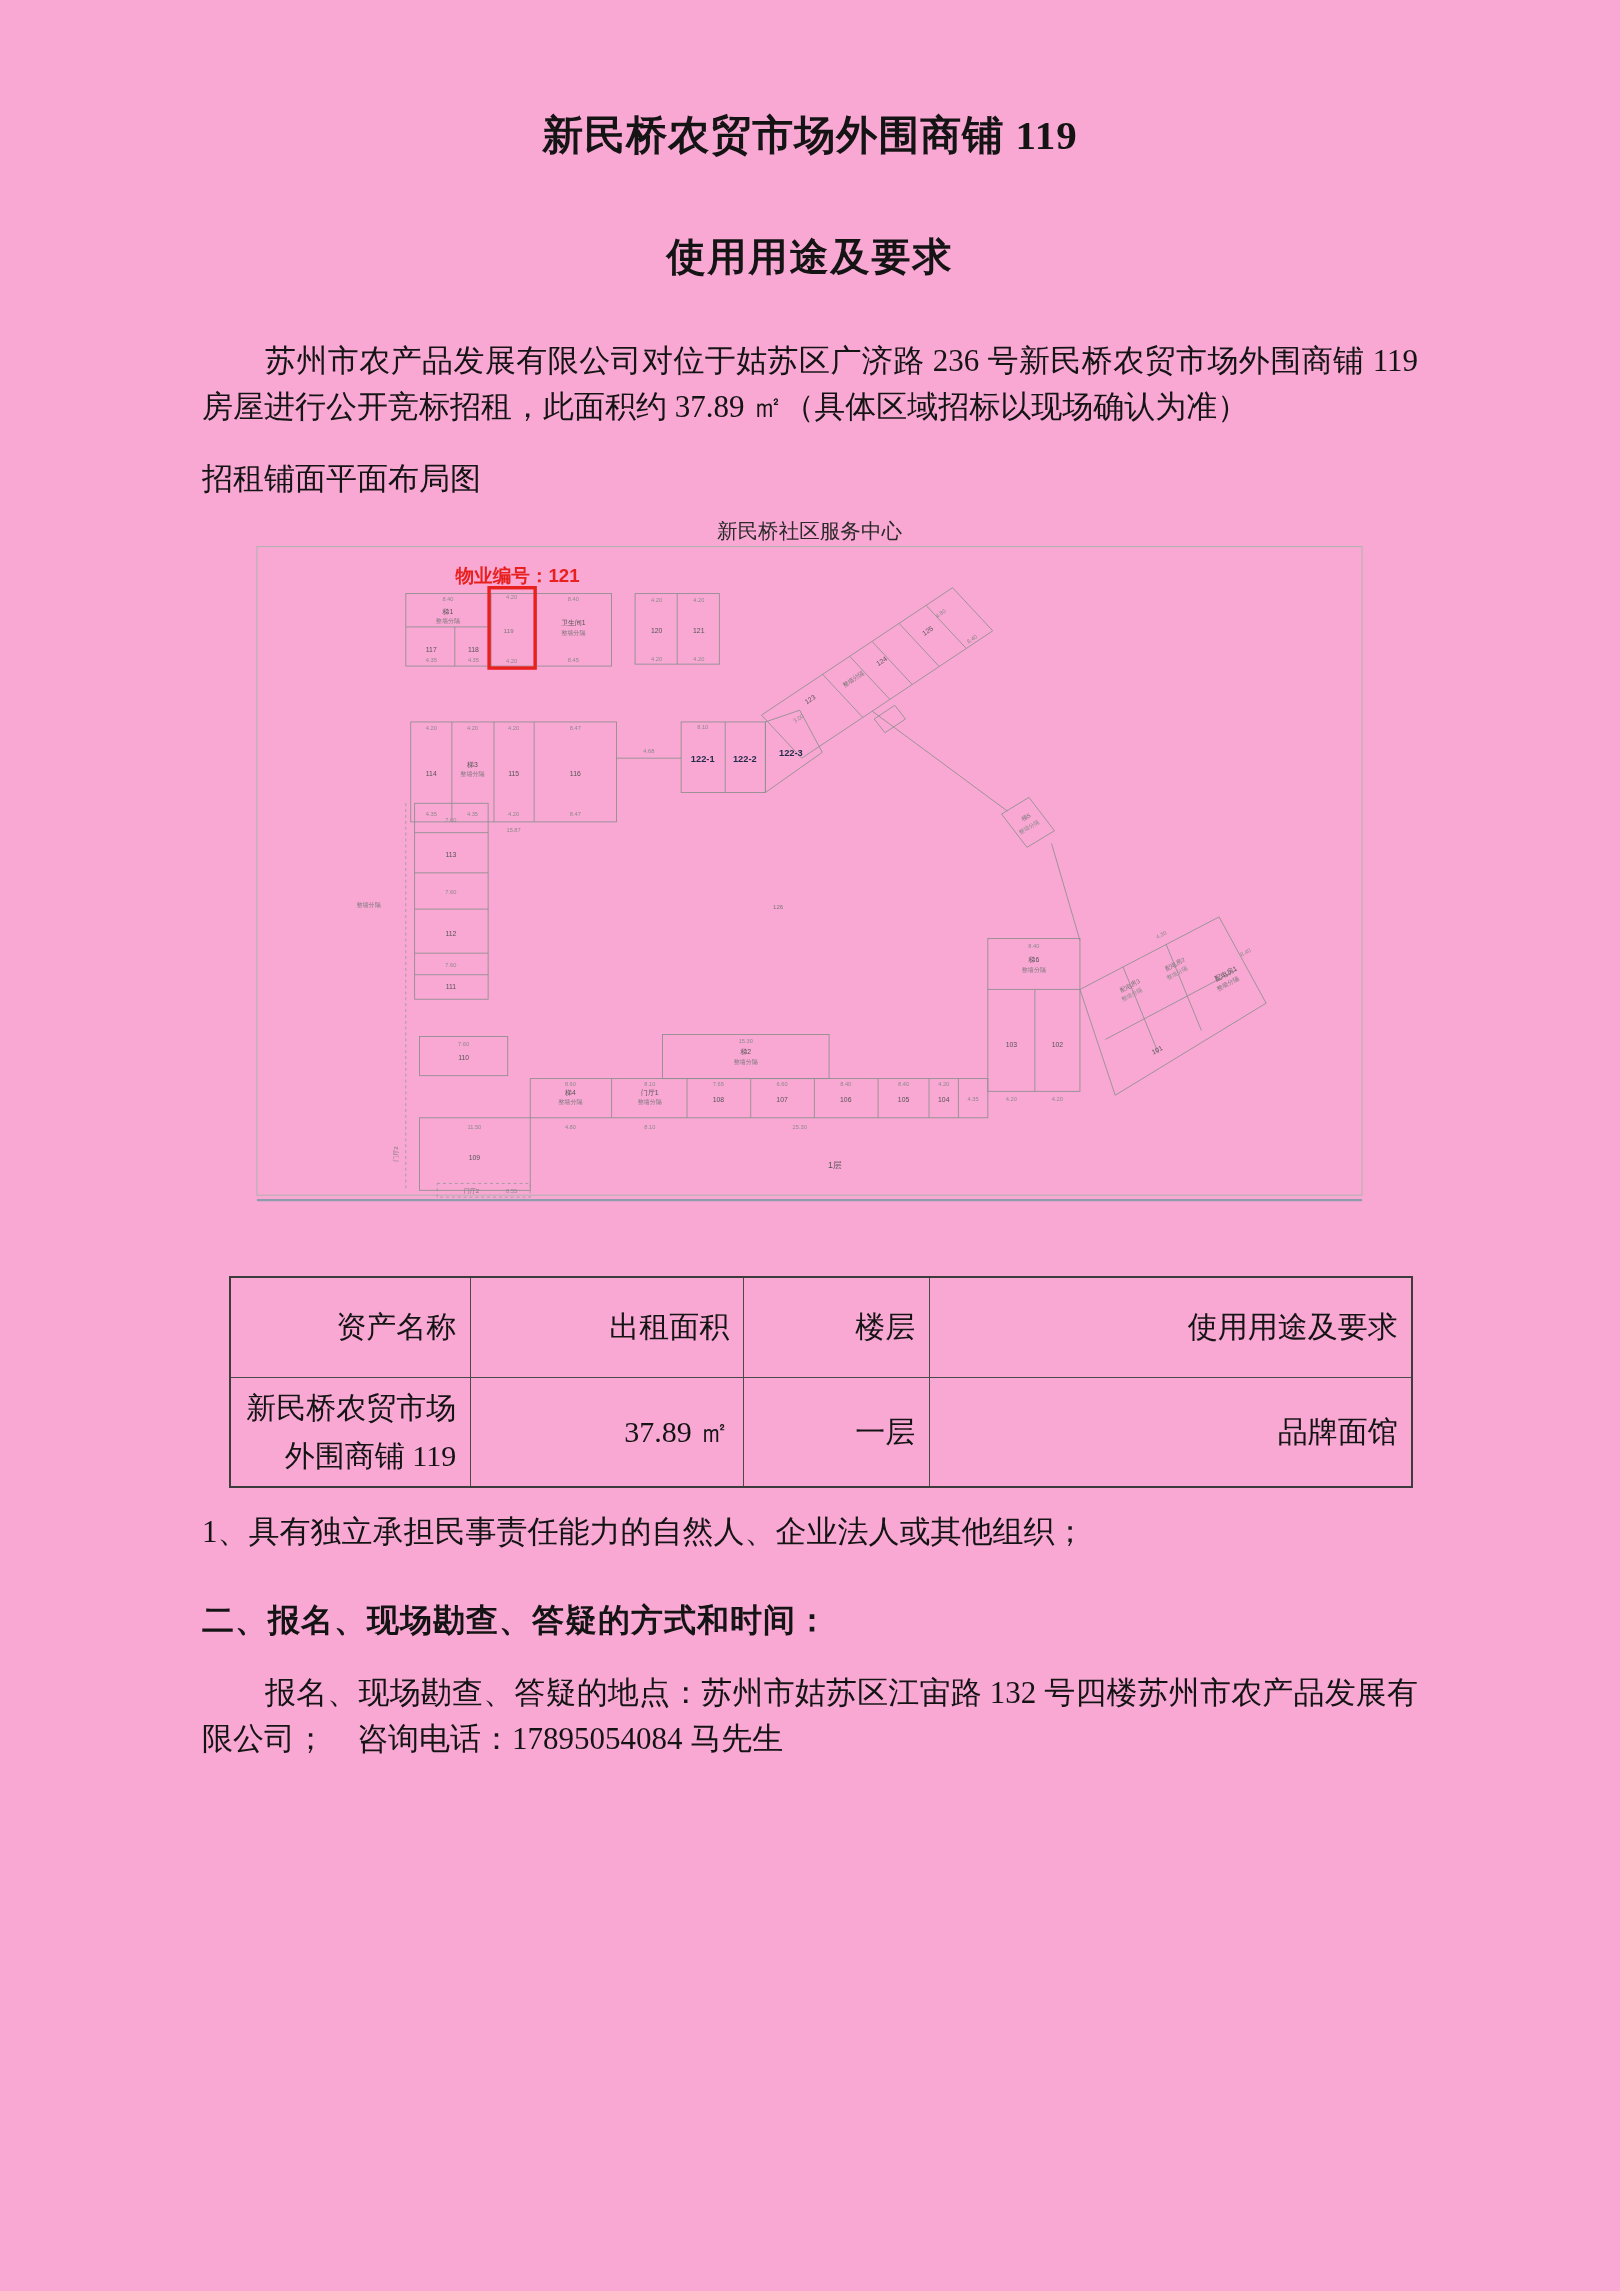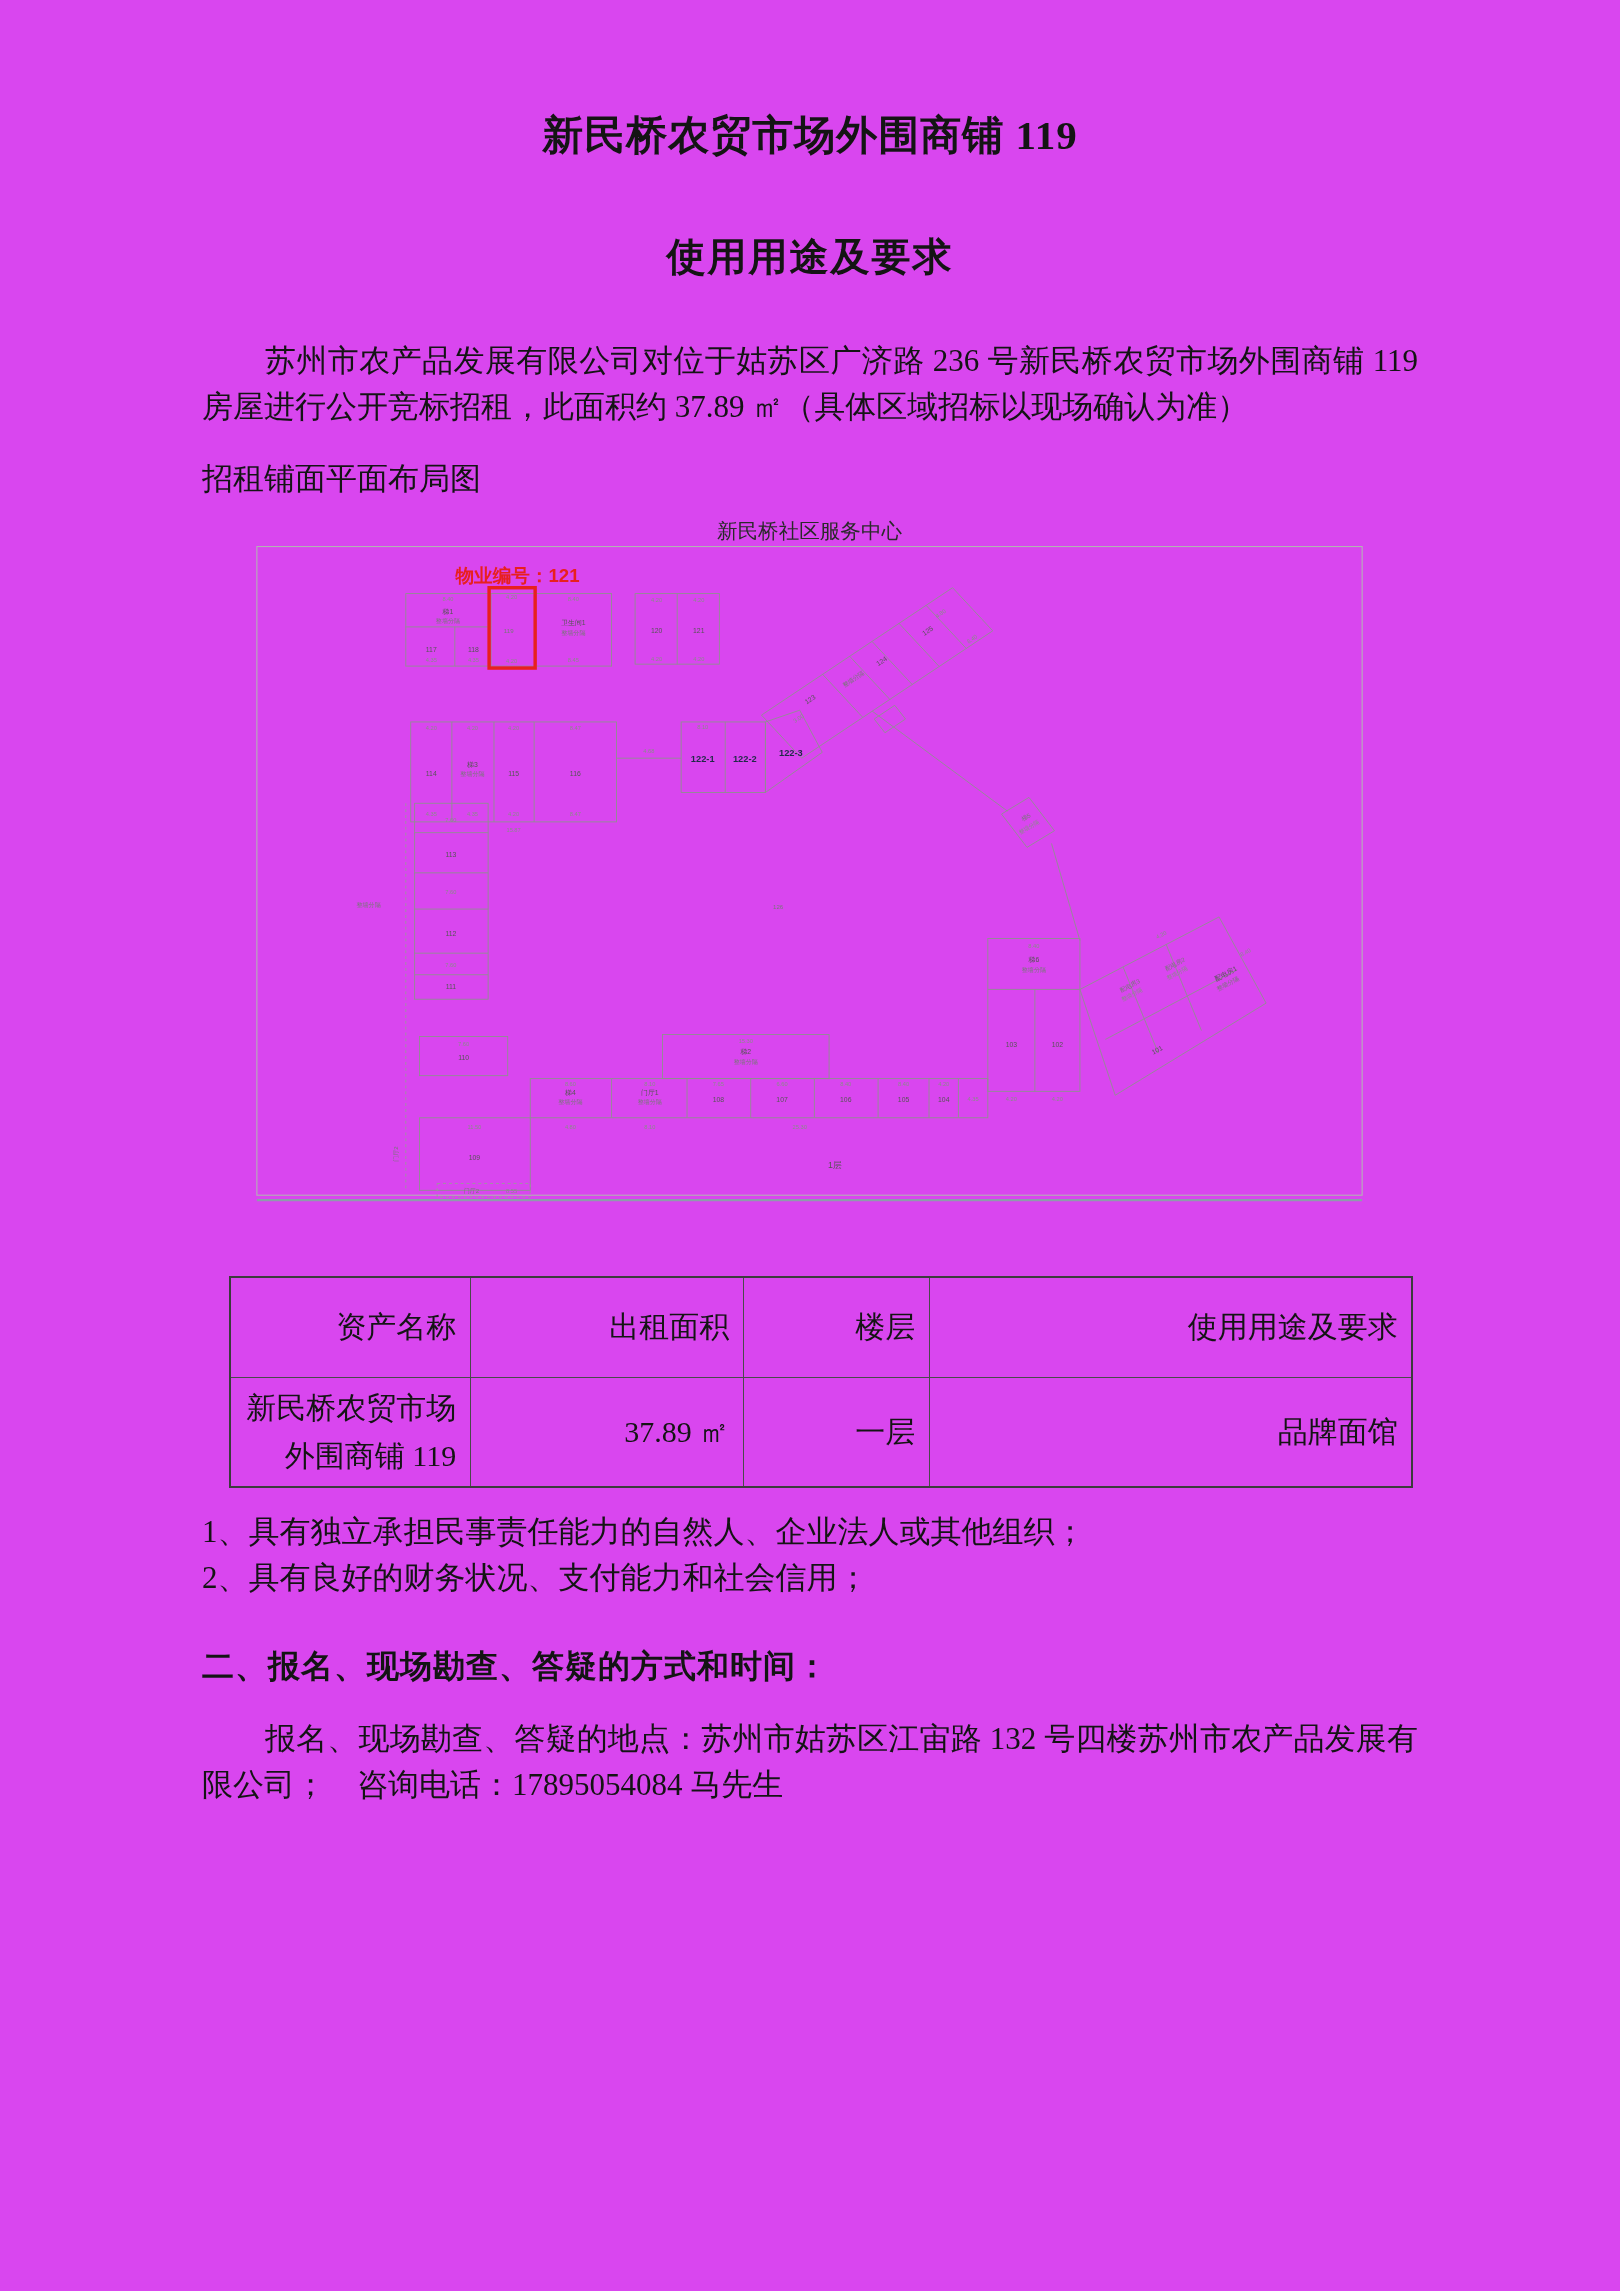--- a/index.html
+++ b/index.html
@@ -1,16 +1,16 @@
 <!DOCTYPE html>
 <html><head>
 <meta charset="utf-8">
 <style>
   html,body{margin:0;padding:0;background:#888;}
-  .page{position:relative;width:1620px;height:2292px;margin:0 auto;background:#d946ef;
+  .page{position:relative;width:1620px;height:2292px;margin:0 auto;background:#f9a8d4;
         font-family:"Liberation Serif", serif;color:#141414;overflow:hidden;}
   .content{padding:0 202px;}
   .doc-title{margin:0;padding-top:110px;font-size:41px;line-height:1.25;font-weight:bold;
              text-align:center;letter-spacing:1px;}
   .doc-subtitle{margin:73px 0 0 0;font-size:39px;line-height:1.2;font-weight:bold;
                 text-align:center;letter-spacing:2px;}
   .intro{margin:57px 0 0 0;font-size:31px;line-height:46px;text-indent:63px;text-align:justify;}
   .plan-caption{margin:25.5px 0 0 0;font-size:31px;line-height:46px;}
   .plan-wrap{margin:15.7px 0 0 49px;width:1117px;height:696px;position:relative;}
   .plan-wrap svg{display:block;}
@@ -277,21 +277,20 @@
         <td>新民桥农贸市场外围商铺 119</td>
         <td>37.89 ㎡</td>
         <td>一层</td>
         <td>品牌面馆</td>
       </tr>
     </tbody>
       </table>
 
     <div class="items">
       <p class="item">1、具有独立承担民事责任能力的自然人、企业法人或其他组织；</p>
-      <p class="item">2、具有良好的财务状况、支付能力和社会信用；</p>
     </div>
 
     <h3 class="sec-heading">二、报名、现场勘查、答疑的方式和时间：</h3>
     <p class="para2">报名、现场勘查、答疑的地点：苏州市姑苏区江宙路 132 号四楼苏州市农产品发展有限公司；　咨询电话：17895054084 马先生</p>
 
   </div>
 </div>
 
 
 </body></html>

